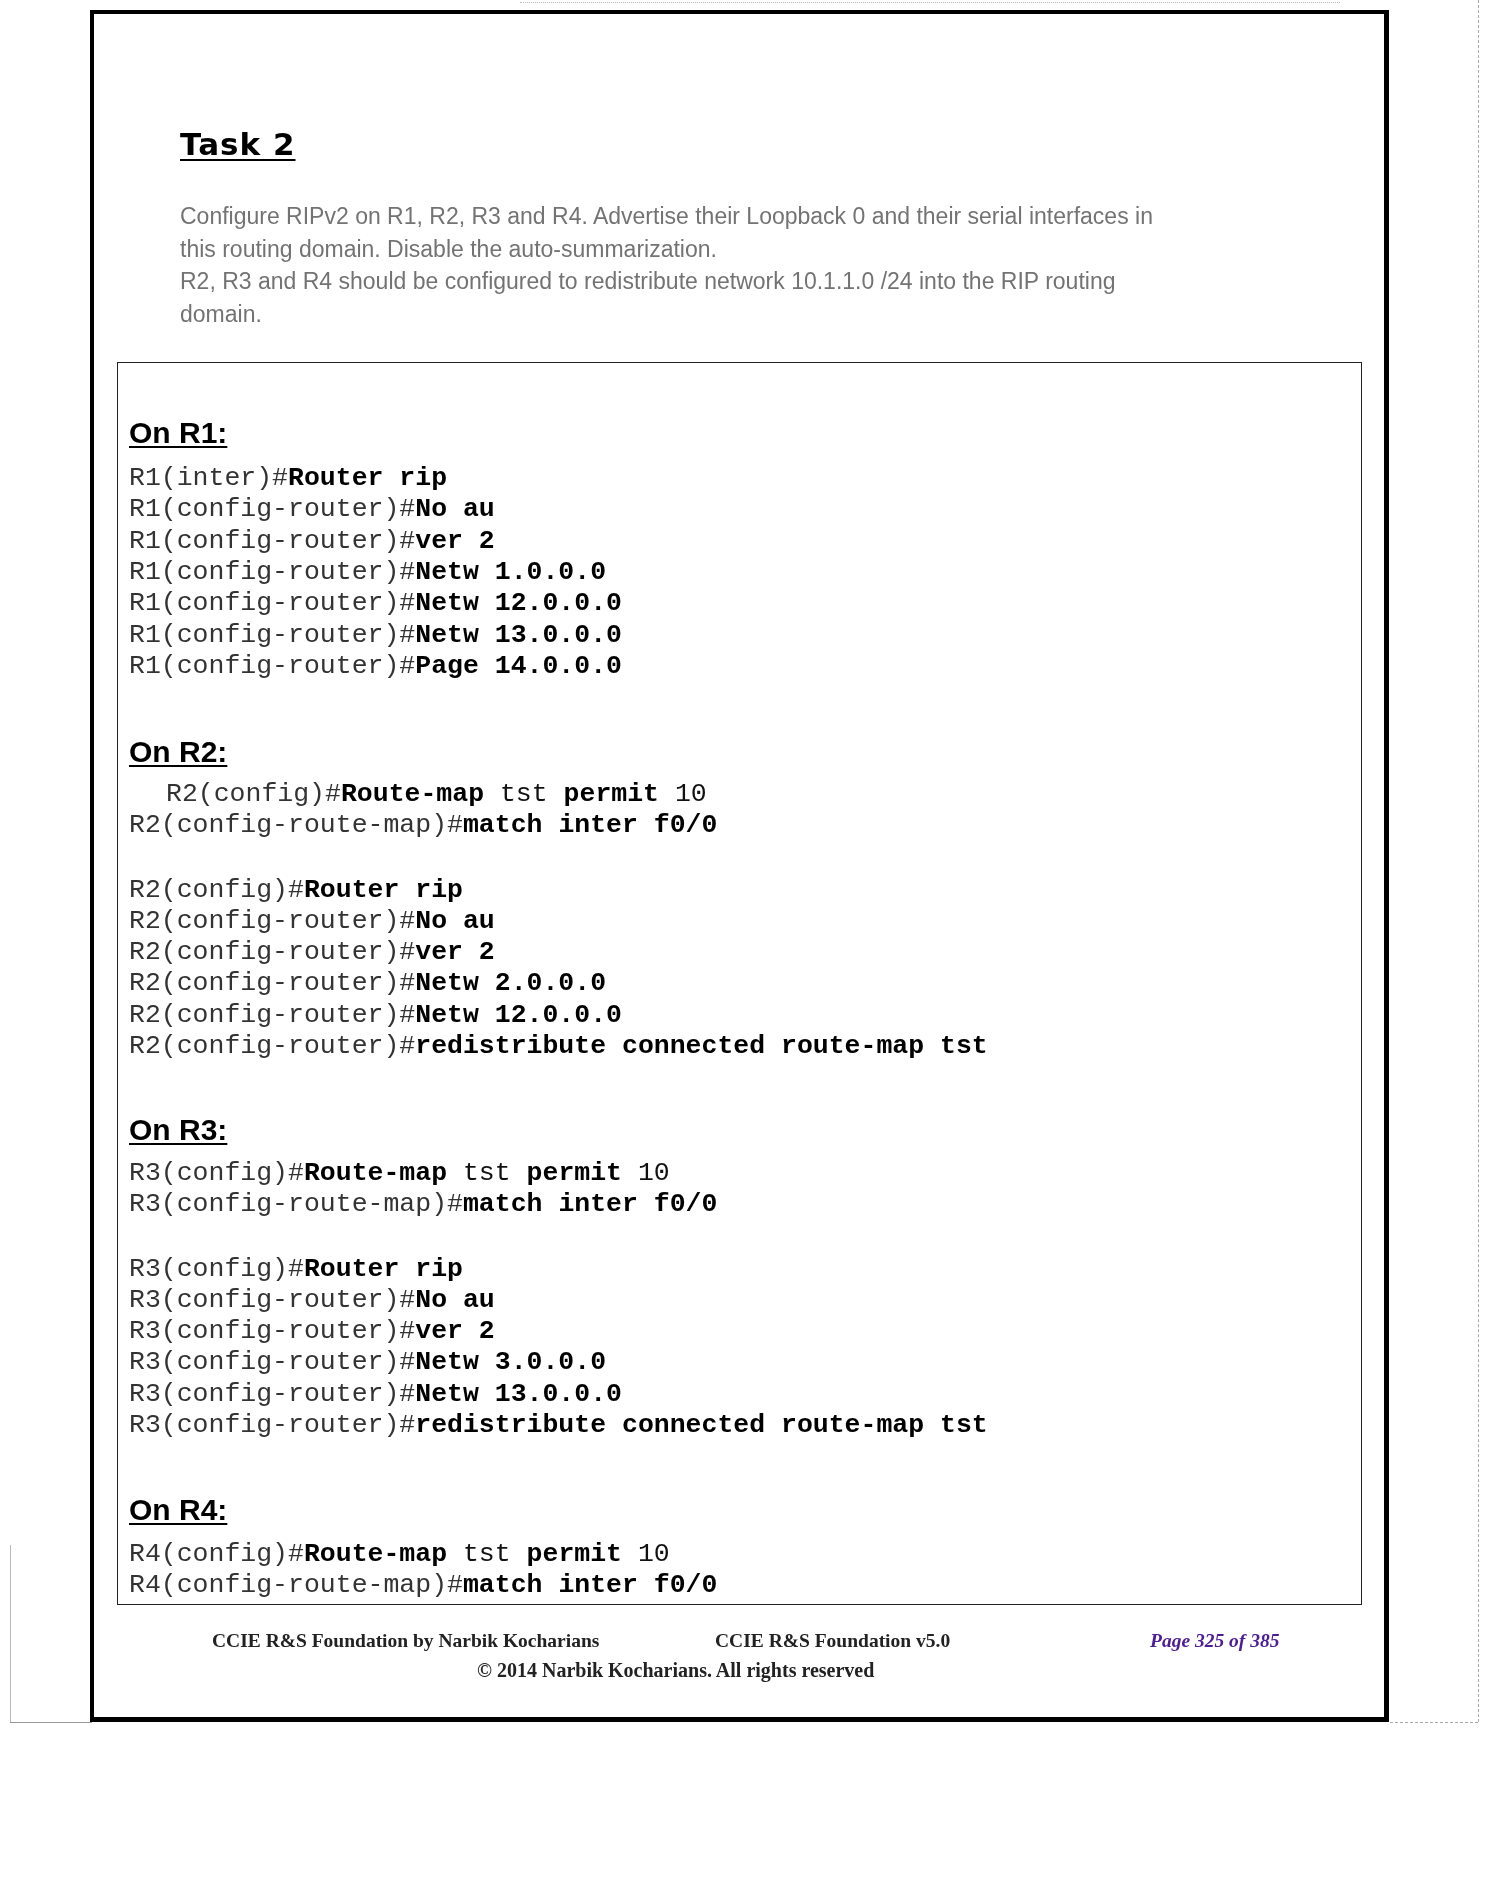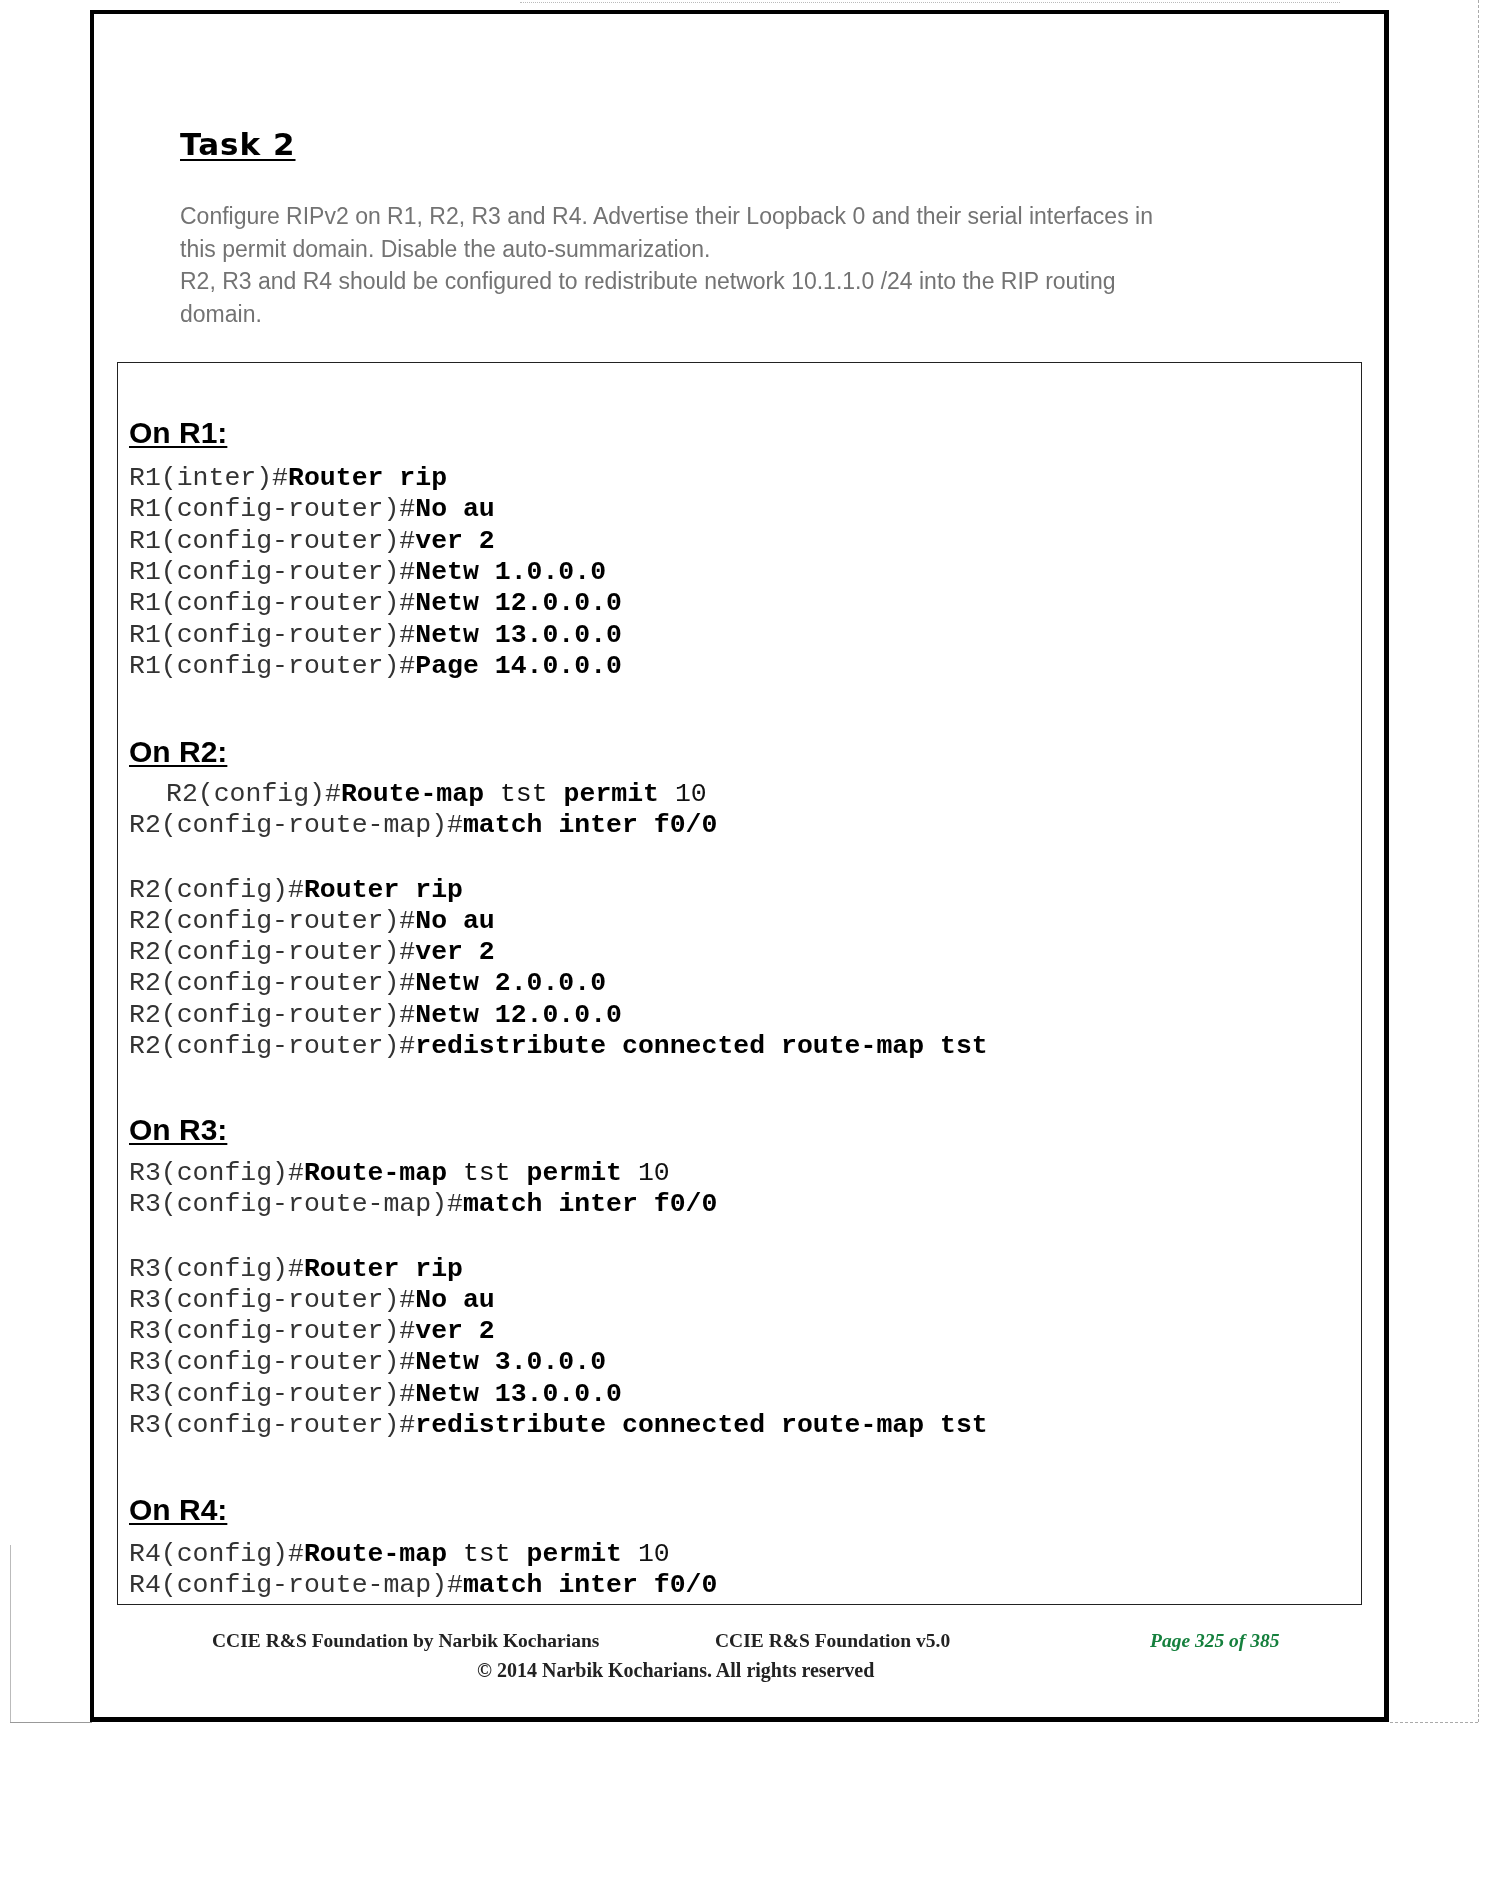--- a/index.html
+++ b/index.html
@@ -55,21 +55,21 @@
     font-family: "Liberation Serif", serif; font-weight: bold; font-size: 19.5px; color: #222;
     white-space: nowrap;
   }
   .footer-mid {
     position: absolute; left: 715px; top: 1630px;
     font-family: Liberation Serif, serif; font-weight: bold; font-size: 19.5px; color: #222;
     white-space: nowrap;
   }
   .footer-page {
     position: absolute; left: 1150px; top: 1630px;
-    font-family: "Liberation Serif", serif; font-weight: bold; font-style: italic; font-size: 19.5px; color: #15803d;
+    font-family: "Liberation Serif", serif; font-weight: bold; font-style: italic; font-size: 19.5px; color: #4c1d95;
     white-space: nowrap;
   }
   .footer-copy {
     position: absolute; left: 477px; top: 1659px;
     font-family: "Liberation Serif", serif; font-weight: bold; font-size: 20px; color: #222;
     white-space: nowrap;
   }
 </style>
 </head>
 <body>
@@ -79,21 +79,21 @@
 <div class="page-edge-right"></div>
 <div class="page-edge-bottom-l"></div>
 <div class="page-edge-bottom-r"></div>
 
 <div class="outer-frame"></div>
 
 <div class="task-title">Task 2</div>
 
 <div class="task-desc">
   <div>Configure RIPv2 on R1, R2, R3 and R4. Advertise their Loopback 0 and their serial interfaces in</div>
-  <div>this permit domain. Disable the auto-summarization.</div>
+  <div>this routing domain. Disable the auto-summarization.</div>
   <div>R2, R3 and R4 should be configured to redistribute network 10.1.1.0 /24 into the RIP routing</div>
   <div>domain.</div>
 </div>
 
 <div class="code-box"></div>
 
 <div class="section-heading" style="top:396px">On R1:</div>
 <div class="section-heading" style="top:715px">On R2:</div>
 <div class="section-heading" style="top:1093px">On R3:</div>
 <div class="section-heading" style="top:1473px">On R4:</div>

